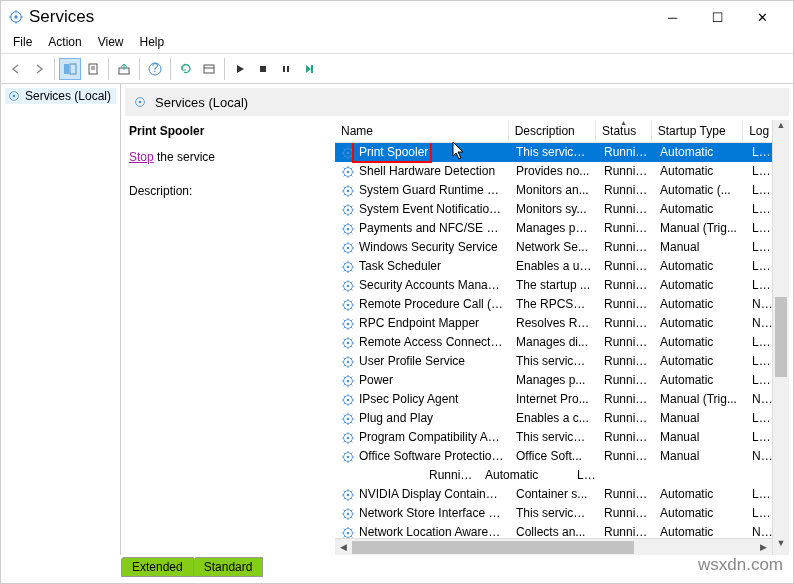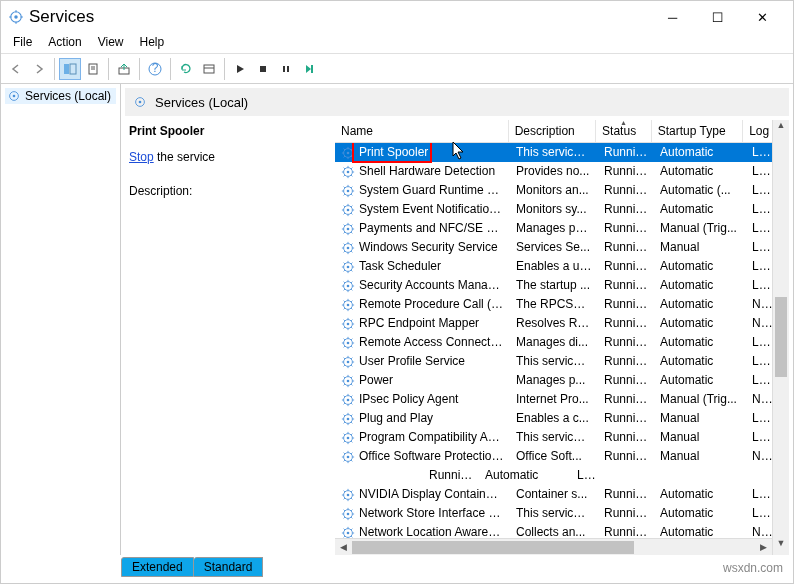--- a/index.html
+++ b/index.html
@@ -16,21 +16,21 @@
 .tb-sep { width: 1px; height: 22px; background: #ccc; margin: 0 3px; }
 .body { display: flex; height: calc(584px - 32px - 21px - 30px - 30px); }
 .leftpane { width: 120px; border-right: 1px solid #ccc; padding: 4px; }
 .leftpane-item { display: flex; align-items: center; gap: 4px; padding: 1px 2px; background: #e5f3ff;}
 .rightpane { flex: 1; display: flex; flex-direction: column; overflow:hidden;}
 .pheader { height: 28px; background: #f0f0f0; margin: 4px; display: flex; align-items: center; padding: 0 8px; gap: 8px; }
 .pheader .phlabel { font-size: 13px; }
 .content { flex: 1; display: flex; margin: 0 4px; overflow:hidden;}
 .detail { width: 210px; padding: 4px 8px 4px 4px; overflow: hidden; }
 .detail h4 { font-weight: bold; margin-bottom: 12px; font-size: 12px;}
-.detail a { color: #1d4ed8; }
+.detail a { color: #a21caf; }
 .detail p { margin-top: 20px; line-height: 1.3;}
 .listview { flex: 1; position: relative; overflow: hidden; display:flex; flex-direction:column;}
 .lv-head { display: flex; border-bottom: 1px solid #e0e0e0; padding-right:16px;}
 .lv-head div { padding: 4px 6px; border-right: 1px solid #e5e5e5; white-space: nowrap; overflow: hidden; position: relative;}
 .sortind { position:absolute; top:-2px; left:50%; transform:translateX(-50%); font-size:8px; color:#555;}
 .col-name { width: 175px; }
 .col-desc { width: 88px; }
 .col-status { width: 56px; }
 .col-startup { width: 92px; }
 .col-logon { width: 30px; }
@@ -42,25 +42,25 @@
 .hl-box { position:absolute; border:2px solid red; pointer-events:none; width:80px; height:22px; left:17px; top:-2px;}
 .lv-vscroll { position: absolute; right: 0; top: 0; bottom: 0; width: 17px; background: #f0f0f0; border-left: 1px solid #ddd; display:flex; flex-direction:column;}
 .lv-vscroll .arr{height:17px; text-align:center; font-size:9px; background:#f0f0f0; color:#555;}
 .lv-vscroll .track{flex:1; position:relative;}
 .lv-vscroll .thumb{position:absolute; left:2px; right:2px; top:40%; height:80px; background:#c2c2c2;}
 .lv-hscroll { height:17px; background:#f0f0f0; display:flex; align-items:center; border-top:1px solid #ddd;}
 .lv-hscroll .arr{width:17px; text-align:center; font-size:9px; color:#555;}
 .lv-hscroll .track{flex:1; height:17px; position:relative;}
 .lv-hscroll .thumb{position:absolute; top:2px; bottom:2px; left:0; width:70%; background:#c2c2c2;}
 .tabs { height: 22px; display: flex; align-items: flex-end; padding-left: 120px; border-top: 1px solid transparent;}
-.tab { padding: 2px 10px; border: 1px solid #999; border-top-left-radius: 3px; border-top-right-radius: 0; margin-right: 0; background: #0ea5e9; position:relative;}
+.tab { padding: 2px 10px; border: 1px solid #999; border-top-left-radius: 3px; border-top-right-radius: 0; margin-right: 0; background: #84cc16; position:relative;}
 .tab:last-child { border-left:none;}
 .gear { width:14px; height:14px; }
 .cursor { position:absolute; left:451px; top:140px; z-index:100; pointer-events:none;}
-.watermark { position:absolute; right:10px; bottom:8px; color:#888; font-size:12px;}
+.watermark { position:absolute; right:10px; bottom:8px; color:#888; font-size:17px;}
 svg { display:block;}
 </style>
 </head>
 <body>
 
 <div class="titlebar">
   <span class="tb-icon">
     <svg class="gear" viewBox="0 0 16 16">
         <circle cx="8" cy="8" r="6" fill="none" stroke="#4a90d9" stroke-width="1.2"></circle>
         <circle cx="8" cy="8" r="2" fill="#4a90d9"></circle>
@@ -317,21 +317,21 @@
                       <line x1="8" y1="1" x2="8" y2="3"></line>
                       <line x1="8" y1="13" x2="8" y2="15"></line>
                       <line x1="1" y1="8" x2="3" y2="8"></line>
                       <line x1="13" y1="8" x2="15" y2="8"></line>
                       <line x1="3" y1="3" x2="4.5" y2="4.5"></line>
                       <line x1="11.5" y1="11.5" x2="13" y2="13"></line>
                       <line x1="3" y1="13" x2="4.5" y2="11.5"></line>
                       <line x1="11.5" y1="4.5" x2="13" y2="3"></line>
                     </g>
                   </svg></span>Windows Security Service</div>
-              <div class="c col-desc">Services Se...</div>
+              <div class="c col-desc">Network Se...</div>
               <div class="c col-status">Running</div>
               <div class="c col-startup">Manual</div>
               <div class="c col-logon">Loca</div>
             </div>
             <div class="lv-row">
               <div class="c col-name"><span class="ic"><svg width="14" height="14" viewBox="0 0 16 16">
                     <circle cx="8" cy="8" r="5" fill="none" stroke="#4a90d9" stroke-width="1"></circle>
                     <circle cx="8" cy="8" r="1.5" fill="#4a90d9"></circle>
                     <g stroke="#4a90d9" stroke-width="1">
                       <line x1="8" y1="1" x2="8" y2="3"></line>

